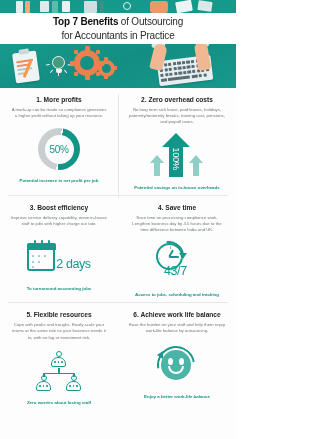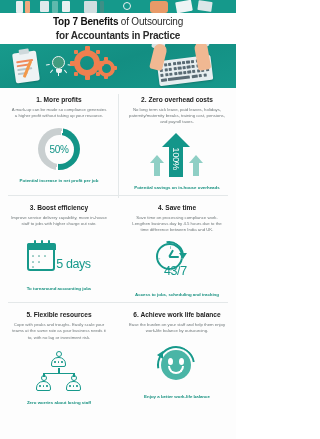--- a/index.html
+++ b/index.html
@@ -15,21 +15,21 @@
   .hero { position:relative; width:236px; height:88px; background:#18a191; overflow:hidden; }
   .hero-bg { position:absolute; inset:0; background:linear-gradient(160deg,#1aa393 0%,#138e82 60%,#17998c 100%); }
   .hero-strip-top { position:absolute; top:0; left:0; width:236px; height:14px; background:#15998b; overflow:hidden; }
   .title-band {
     position:absolute; top:13px; left:0; width:236px; height:31px;
     background:#ffffff; display:flex; flex-direction:column;
     align-items:center; justify-content:center; z-index:4;
   }
   .title-l1, .title-l2 { font-size:10px; line-height:14px; color:#2b2b2b; letter-spacing:-0.2px; white-space:nowrap; }
   .title-strong { font-weight:bold; color:#111; }
-  .title-l2 { font-weight:bold; }
+  .title-l2 { font-weight:normal; }
 
   
   .obj { position:absolute; }
   .clipboard { left:14px; top:52px; width:24px; height:30px; background:#eef3f4; border-radius:2px; transform:rotate(-8deg); box-shadow:0 1px 2px rgba(0,0,0,.18); }
   .clipboard:before { content:""; position:absolute; left:7px; top:-3px; width:10px; height:5px; background:#cfd9db; border-radius:1px; }
   .clip-line { position:absolute; left:3px; width:17px; height:1.5px; background:#f08a5d; border-radius:1px; }
   .pen { position:absolute; left:26px; top:60px; width:3px; height:18px; background:#f2994a; transform:rotate(22deg); border-radius:1px; z-index:3; }
 
   .bulb { left:50px; top:56px; width:17px; height:17px; }
   .bulb-glass { position:absolute; left:2px; top:0; width:13px; height:13px; border:1.6px solid #eef3f4; border-radius:50%; background:#f4c46a33; }
@@ -291,21 +291,21 @@
               <div class="cal-ring" style="left:5px;"></div>
               <div class="cal-ring" style="left:12px;"></div>
               <div class="cal-ring" style="left:19px;"></div>
               <div class="cal-dot" style="left:3px;top:10px;"></div>
               <div class="cal-dot" style="left:9px;top:10px;"></div>
               <div class="cal-dot" style="left:15px;top:10px;"></div>
               <div class="cal-dot" style="left:3px;top:16px;"></div>
               <div class="cal-dot" style="left:9px;top:16px;"></div>
               <div class="cal-dot" style="left:3px;top:21px;"></div>
             </div>
-            <span class="big-text">5 days</span>
+            <span class="big-text">2 days</span>
           </div>
         </div>
         <div class="caption">To turnaround accounting jobs</div>
       </div>
 
       <div class="cell">
         <div class="card-title">4. Save time</div>
         <div class="card-body">Save time on processing compliance work. Lengthen business day by 4.5 hours due to the time difference between India and UK.</div>
         <div class="visual">
           <div class="clock-wrap">

